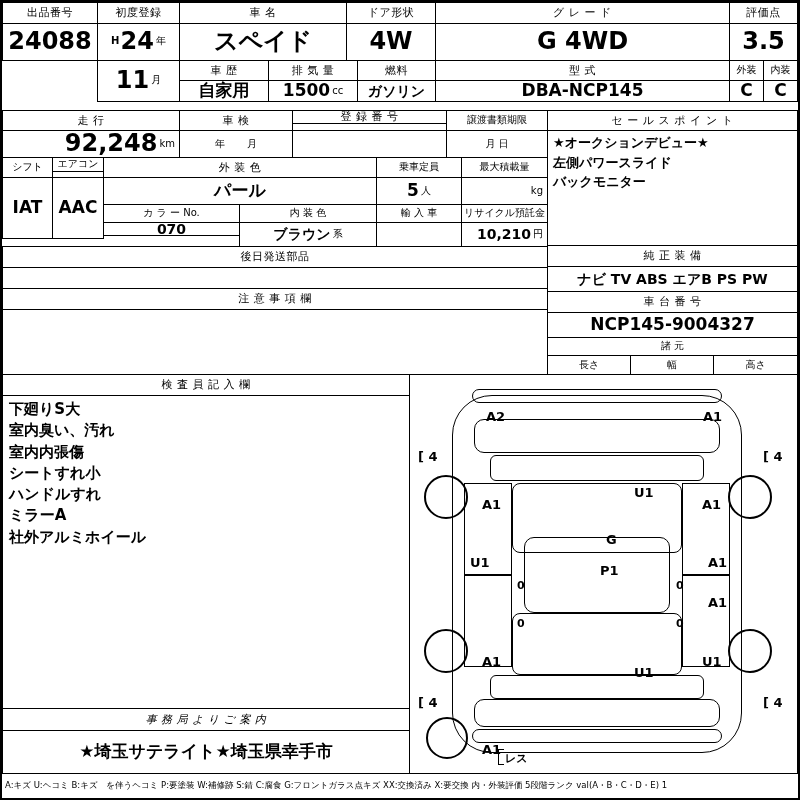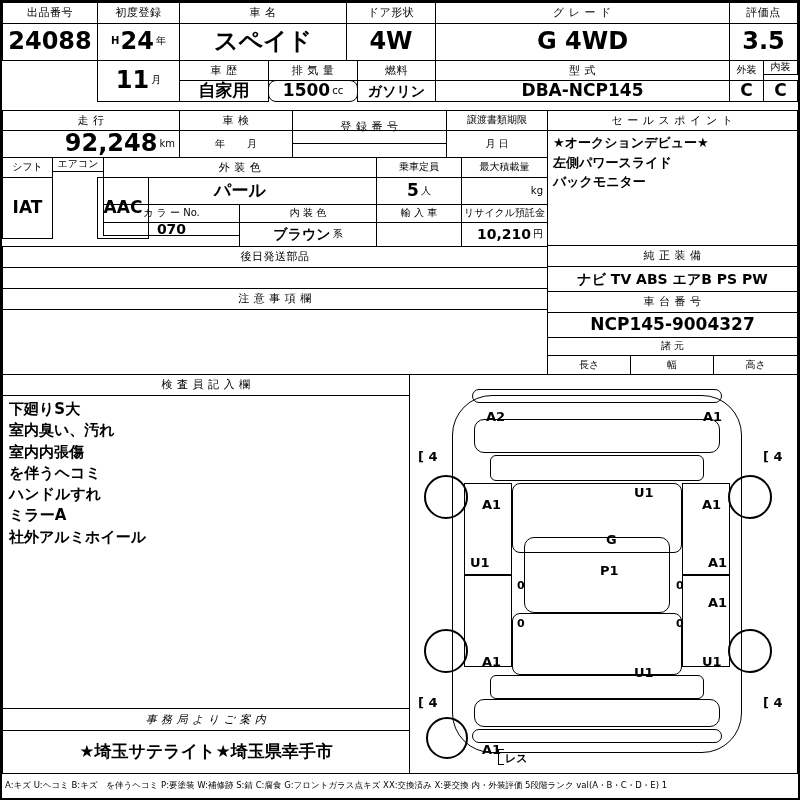--- a/index.html
+++ b/index.html
@@ -110,21 +110,21 @@
   <div class="cell" style="left:177px;top:58px;width:90px;height:21px;">
       <span class="lbl">車 歴</span>
     </div>
   <div class="cell" style="left:177px;top:78px;width:90px;height:22px;">
       <span class="val-md">自家用</span>
     </div>
 
   <div class="cell" style="left:266px;top:58px;width:90px;height:21px;">
       <span class="lbl">排 気 量</span>
     </div>
-  <div class="cell" style="left:266px;top:78px;width:90px;height:22px;border-radius:8px;">
+  <div class="cell" style="left:266px;top:78px;width:90px;height:22px;">
     <span class="val-md">1500</span>
     <span class="unit">cc</span>
   </div>
 
   <div class="cell" style="left:355px;top:58px;width:79px;height:21px;">
       <span class="lbl">燃料</span>
     </div>
   <div class="cell" style="left:355px;top:78px;width:79px;height:22px;">
       <span class="val-sm">ガソリン</span>
     </div>
@@ -132,21 +132,21 @@
   <div class="cell" style="left:433px;top:58px;width:295px;height:21px;">
       <span class="lbl">型 式</span>
     </div>
   <div class="cell" style="left:433px;top:78px;width:295px;height:22px;">
       <span class="val-md">DBA-NCP145</span>
     </div>
 
   <div class="cell" style="left:727px;top:58px;width:35px;height:21px;">
       <span class="lbl-sm">外装</span>
     </div>
-  <div class="cell" style="left:761px;top:58px;width:35px;height:15px;align-items:center;">
+  <div class="cell" style="left:761px;top:58px;width:35px;height:21px;align-items:center;">
       <span class="lbl-sm">内装</span>
     </div>
   <div class="cell" style="left:727px;top:78px;width:35px;height:22px;">
       <span class="val-md">C</span>
     </div>
   <div class="cell" style="left:761px;top:78px;width:35px;height:22px;">
       <span class="val-md">C</span>
     </div>
 
   <div class="cell" style="left:0;top:108px;width:178px;height:21px;">
@@ -159,21 +159,21 @@
 
   <div class="cell" style="left:177px;top:108px;width:114px;height:21px;">
       <span class="lbl">車 検</span>
     </div>
   <div class="cell" style="left:177px;top:128px;width:114px;height:28px;">
     <span class="lbl-sm">年</span>
     <span style="display:inline-block;width:22px;"></span>
     <span class="lbl-sm">月</span>
   </div>
 
-  <div class="cell" style="left:290px;top:108px;width:155px;height:34px;">
+  <div class="cell" style="left:290px;top:108px;width:155px;height:14px;">
       <span class="lbl">登 録 番 号</span>
     </div>
   <div class="cell" style="left:290px;top:128px;width:155px;height:28px;">
       <span class="val-sm"></span>
     </div>
 
   <div class="cell" style="left:444px;top:108px;width:102px;height:21px;">
       <span class="lbl-sm">譲渡書類期限</span>
     </div>
   <div class="cell" style="left:444px;top:128px;width:102px;height:28px;">
@@ -214,21 +214,21 @@
       <span class="lbl-sm">最大積載量</span>
     </div>
   <div class="cell right" style="left:459px;top:175px;width:87px;height:28px;">
     <span class="val-md"></span>
     <span class="unit">kg</span>
   </div>
 
   <div class="cell" style="left:0;top:175px;width:51px;height:62px;">
       <span class="val-md">IAT</span>
     </div>
-  <div class="cell" style="left:50px;top:175px;width:52px;height:62px;margin-left:45px;">
+  <div class="cell" style="left:50px;top:175px;width:52px;height:62px;">
       <span class="val-md">AAC</span>
     </div>
 
   <div class="cell" style="left:101px;top:202px;width:137px;height:19px;">
       <span class="lbl-sm">カ ラ ー No.</span>
     </div>
   <div class="cell" style="left:101px;top:220px;width:137px;height:14px;">
       <span class="val-sm">070</span>
     </div>
 
@@ -292,21 +292,21 @@
       <span class="lbl-sm">高さ</span>
     </div>
 
   <div class="cell" style="left:0;top:372px;width:408px;height:22px;">
       <span class="lbl">検 査 員 記 入 欄</span>
     </div>
   <div class="cell col" style="left:0;top:393px;width:408px;height:314px;padding-top:3px;">
     <div class="noteline">下廻りS大</div>
     <div class="noteline">室内臭い、汚れ</div>
     <div class="noteline">室内内張傷</div>
-    <div class="noteline">を伴うヘコミ</div>
+    <div class="noteline">シートすれ小</div>
     <div class="noteline">ハンドルすれ</div>
     <div class="noteline">ミラーA</div>
     <div class="noteline">社外アルミホイール</div>
   </div>
 
   <div class="cell" style="left:0;top:706px;width:408px;height:23px;font-style:italic;">
       <span class="lbl">事 務 局 よ り ご 案 内</span>
     </div>
   <div class="cell" style="left:0;top:728px;width:408px;height:44px;">
       <span class="val-md">★埼玉サテライト★埼玉県幸手市</span>

